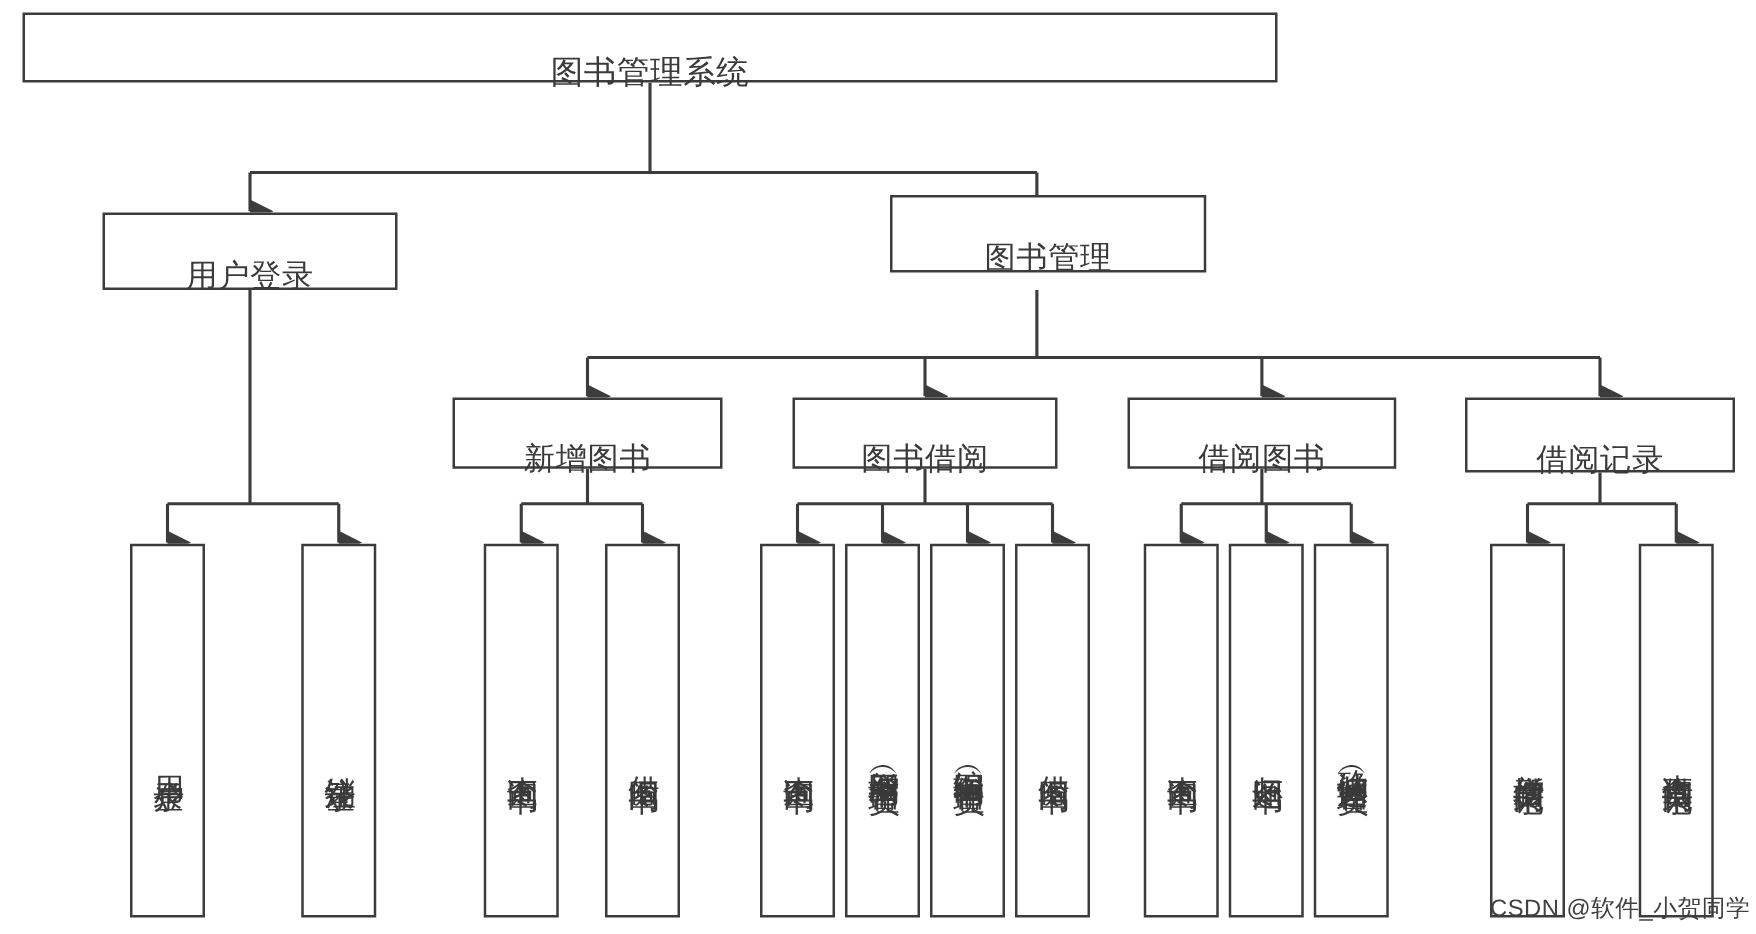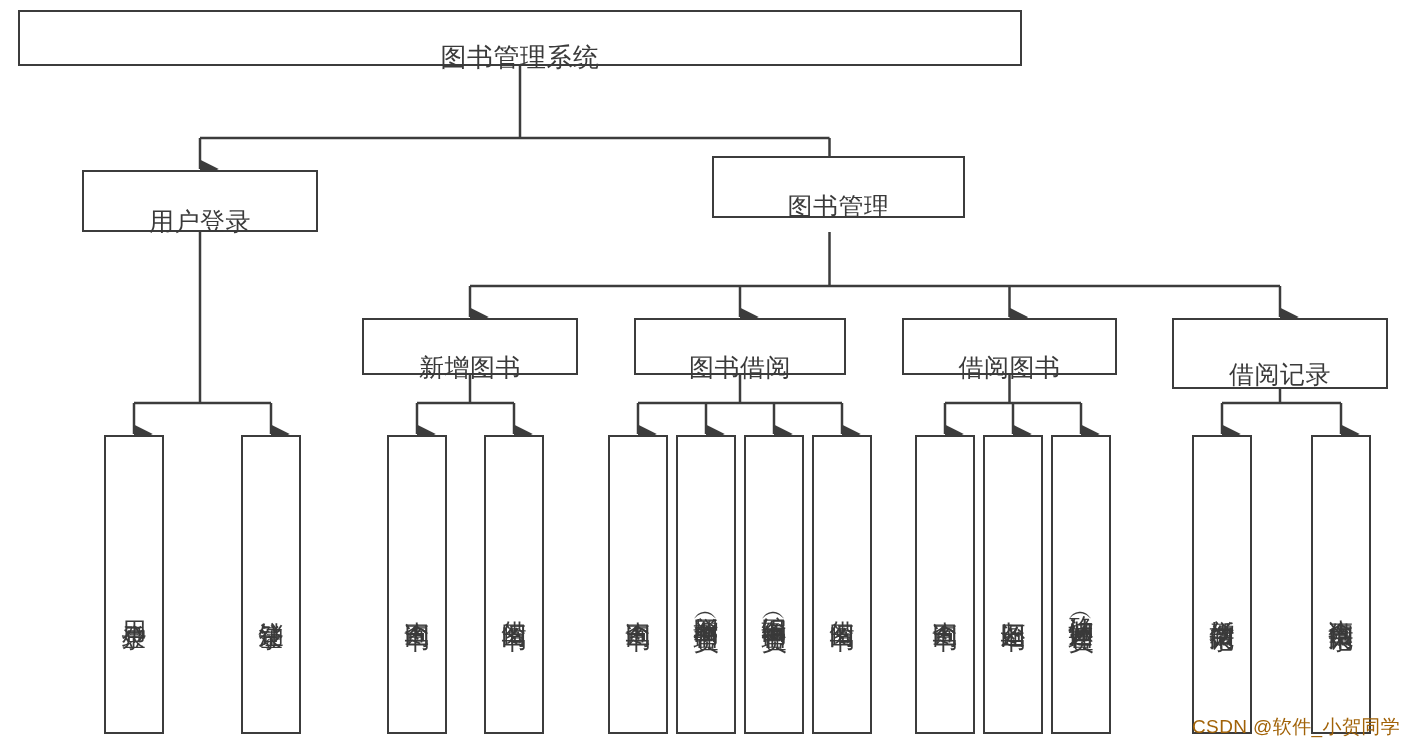--- a/index.html
+++ b/index.html
@@ -59,21 +59,21 @@
     writing-mode: vertical-rl;
     text-orientation: upright;
     font-size: 25px;
     letter-spacing: 2px;
     line-height: 1.0;
     text-align: center;
     white-space: nowrap;
   }
   .watermark {
     position: absolute;
-    color: #a16207;
+    color: #404040;
     font-size: 19px;
     white-space: nowrap;
     z-index: 5;
     letter-spacing: 0.4px;
   }
 </style>
 </head>
 <body>
 
 <div id="canvas">
@@ -131,21 +131,21 @@
       </div>
       <div class="node horizontal" style="left: 362px; top: 318px; width: 216px; height: 57px;">
         <span class="label">新增图书</span>
       </div>
       <div class="node horizontal" style="left: 634px; top: 318px; width: 212px; height: 57px; text-align: right;">
         <span class="label">图书借阅</span>
       </div>
       <div class="node horizontal" style="left: 902px; top: 318px; width: 215px; height: 57px;">
         <span class="label">借阅图书</span>
       </div>
-      <div class="node horizontal" style="left: 1172px; top: 318px; width: 216px; height: 71px;">
+      <div class="node horizontal" style="left: 1172px; top: 318px; width: 216px; height: 60px;">
         <span class="label">借阅记录</span>
       </div>
       <div class="node vertical" style="left: 104px; top: 435px; width: 60px; height: 299px;">
         <span class="label">用户登录</span>
       </div>
       <div class="node vertical" style="left: 241px; top: 435px; width: 60px; height: 299px;">
         <span class="label">注销登录</span>
       </div>
       <div class="node vertical" style="left: 387px; top: 435px; width: 60px; height: 299px;">
         <span class="label">查询图书</span>

